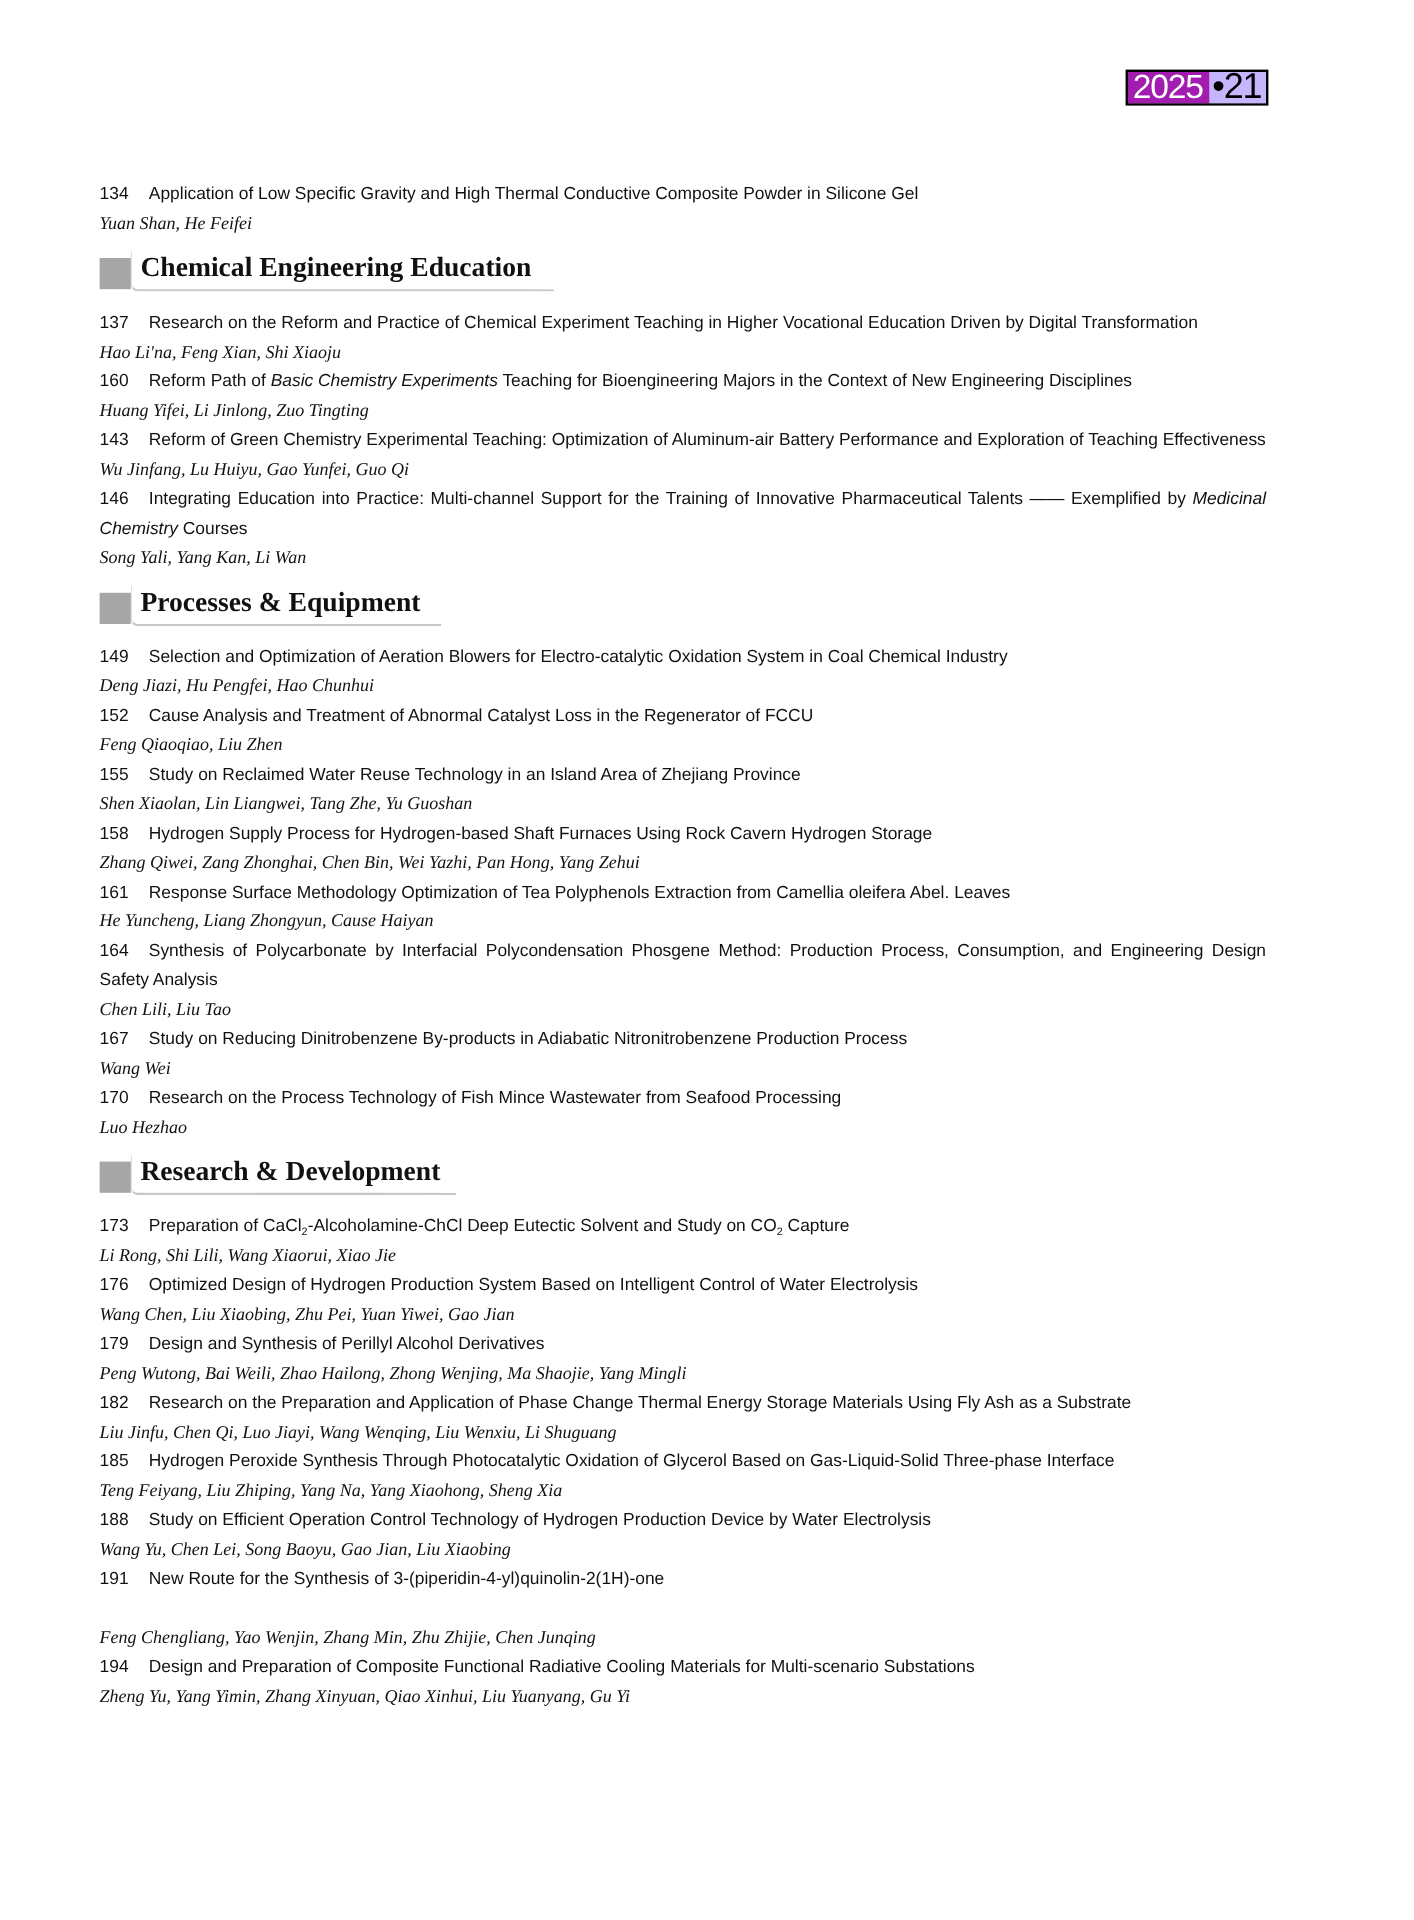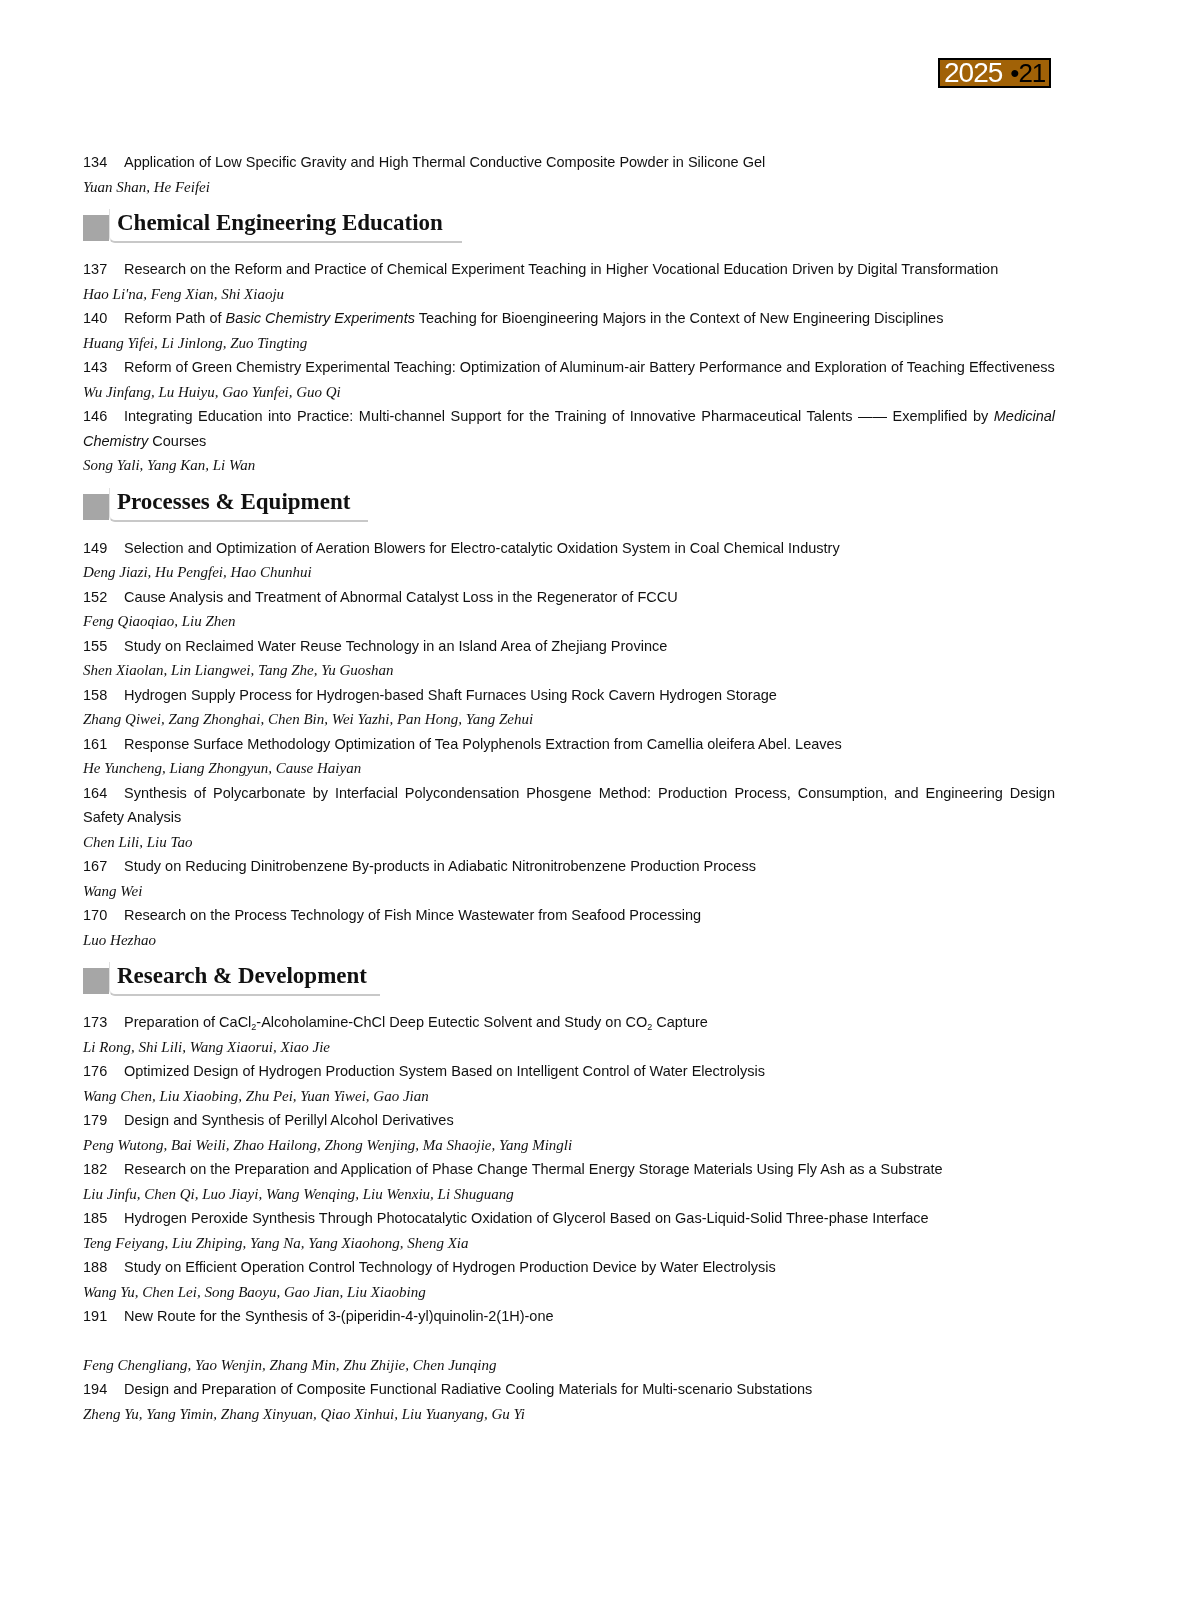--- a/index.html
+++ b/index.html
@@ -5,25 +5,25 @@
   html, body { margin: 0; padding: 0; background: #ffffff; }
   body {
     width: 1178px; height: 1600px; position: relative; overflow: hidden;
     font-family: "Liberation Sans", sans-serif; color: #111;
   }
   .issue-badge {
     position: absolute; top: 58px; left: 938px;
     display: flex; height: 30px; border: 2px solid #000; box-sizing: border-box;
   }
   .issue-year {
-    background: #a16207; color: #fff; font-size: 28px; line-height: 26px;
+    background: #a21caf; color: #fff; font-size: 28px; line-height: 26px;
     padding: 0 6px 0 4px; letter-spacing: -1px;
   }
   .issue-num {
-    background: #a16207; color: #000; font-size: 26px; line-height: 26px;
+    background: #c4b5fd; color: #000; font-size: 30px; line-height: 26px;
     padding: 0 4px 0 2px; letter-spacing: -1px;
   }
   .toc { position: absolute; left: 83px; top: 150px; width: 972px; }
   .entry { font-size: 14.5px; line-height: 24.5px; }
   .entry-title { text-align: justify; }
   .entry-num { display: inline-block; width: 41px; }
   .entry-authors {
     font-family: "Liberation Serif", serif; font-style: italic;
     font-size: 15px; line-height: 24.5px; text-align: left;
   }
@@ -61,21 +61,21 @@
     <div class="section-header">
       <div class="section-block"></div>
       <div class="section-line" style="width:352px"></div>
       <div class="section-title">Chemical Engineering Education</div>
     </div>
     <div class="entry">
       <div class="entry-title"><span class="entry-num">137</span><span>Research on the Reform and Practice of Chemical Experiment Teaching in Higher Vocational Education Driven by Digital Transformation</span></div>
       <div class="entry-authors">Hao Li'na, Feng Xian, Shi Xiaoju</div>
     </div>
     <div class="entry">
-      <div class="entry-title"><span class="entry-num">140</span><span>Reform Path of </span><i>Basic Chemistry Experiments</i><span> Teaching for Bioengineering Majors in the Context of New Engineering Disciplines</span></div>
+      <div class="entry-title"><span class="entry-num">160</span><span>Reform Path of </span><i>Basic Chemistry Experiments</i><span> Teaching for Bioengineering Majors in the Context of New Engineering Disciplines</span></div>
       <div class="entry-authors">Huang Yifei, Li Jinlong, Zuo Tingting</div>
     </div>
     <div class="entry">
       <div class="entry-title"><span class="entry-num">143</span><span>Reform of Green Chemistry Experimental Teaching: Optimization of Aluminum-air Battery Performance and Exploration of Teaching Effectiveness</span></div>
       <div class="entry-authors">Wu Jinfang, Lu Huiyu, Gao Yunfei, Guo Qi</div>
     </div>
     <div class="entry">
       <div class="entry-title"><span class="entry-num">146</span><span>Integrating Education into Practice: Multi-channel Support for the Training of Innovative Pharmaceutical Talents —— Exemplified by </span><i>Medicinal Chemistry</i><span> Courses</span></div>
       <div class="entry-authors">Song Yali, Yang Kan, Li Wan</div>
     </div>

